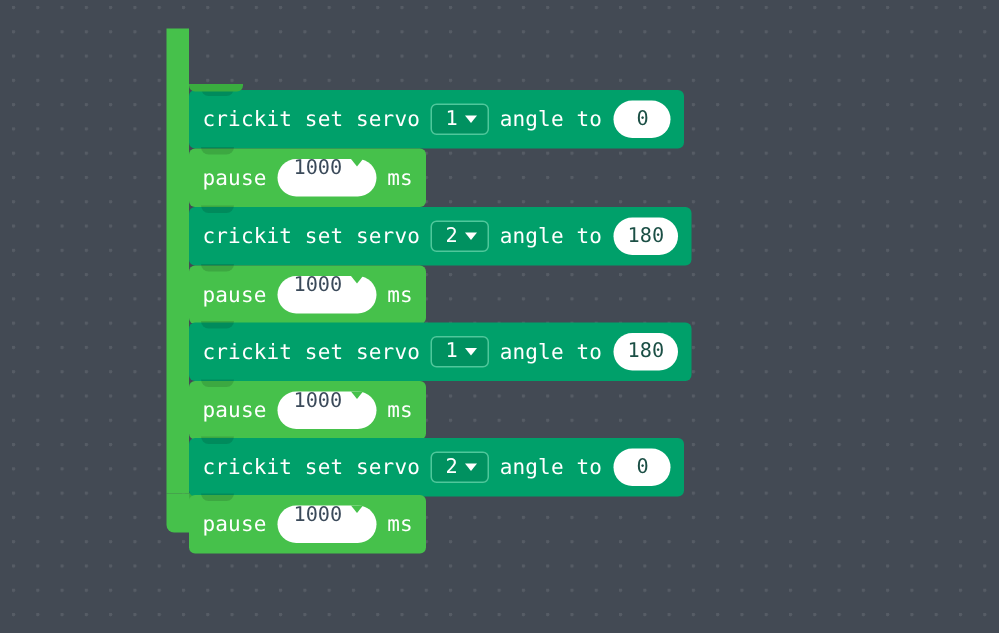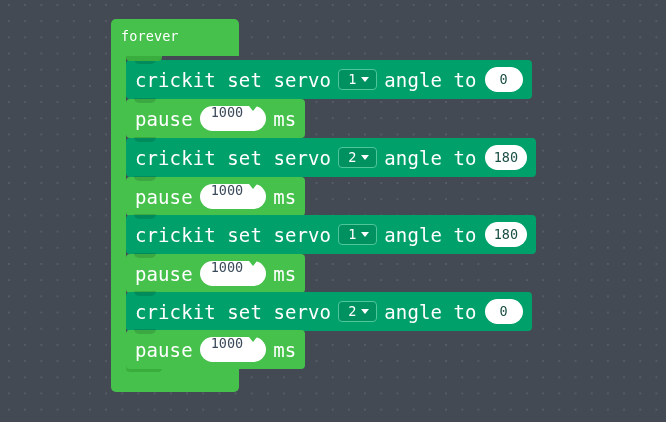--- a/index.html
+++ b/index.html
@@ -108,21 +108,21 @@
     left: 8px;
     top: -1px;
     width: 22px;
     height: 5px;
     border-radius: 0 0 5px 5px;
     background: rgba(0,0,0,0.13);
   }
 
   .stmt .txt {
     color: #ffffff;
-    font-size: 19px;
+    font-size: 14px;
     letter-spacing: 0.1px;
   }
 
   
   .field-dd {
     display: inline-flex;
     align-items: center;
     gap: 5px;
     margin: 0 7px;
     padding: 3px 7px 3px 9px;
@@ -179,23 +179,20 @@
     border-right: 4.5px solid transparent;
     border-top: 5px solid #46c14b;
   }
 </style>
 </head>
 <body>
 
 <div id="workspace">
 
   <div id="forever-block">
-    <div class="forever-head">
-      <span class="lbl">forever</span>
-    </div>
     <div class="mouth-notch"></div>
     <div class="forever-spine"></div>
     <div class="forever-foot">
       <div class="foot-notch"></div>
     </div>
   </div>
 
   <div class="stmt crickit" style="top:60px;left:126px;">
     <span class="txt">crickit set servo</span>
     <span class="field-dd">

